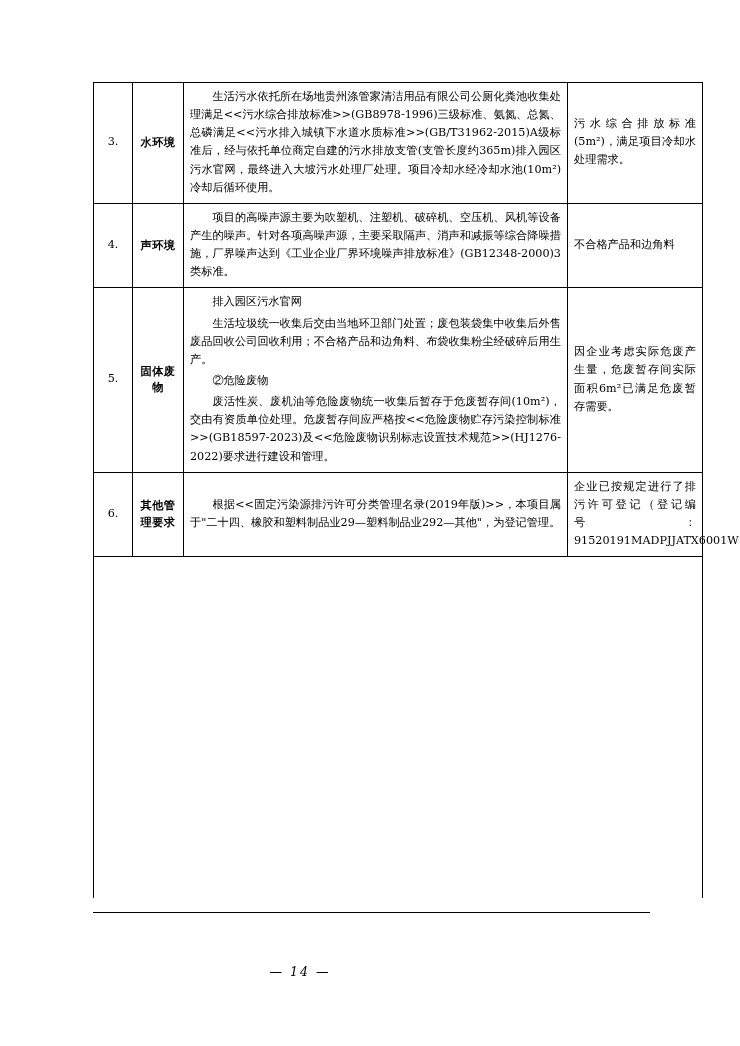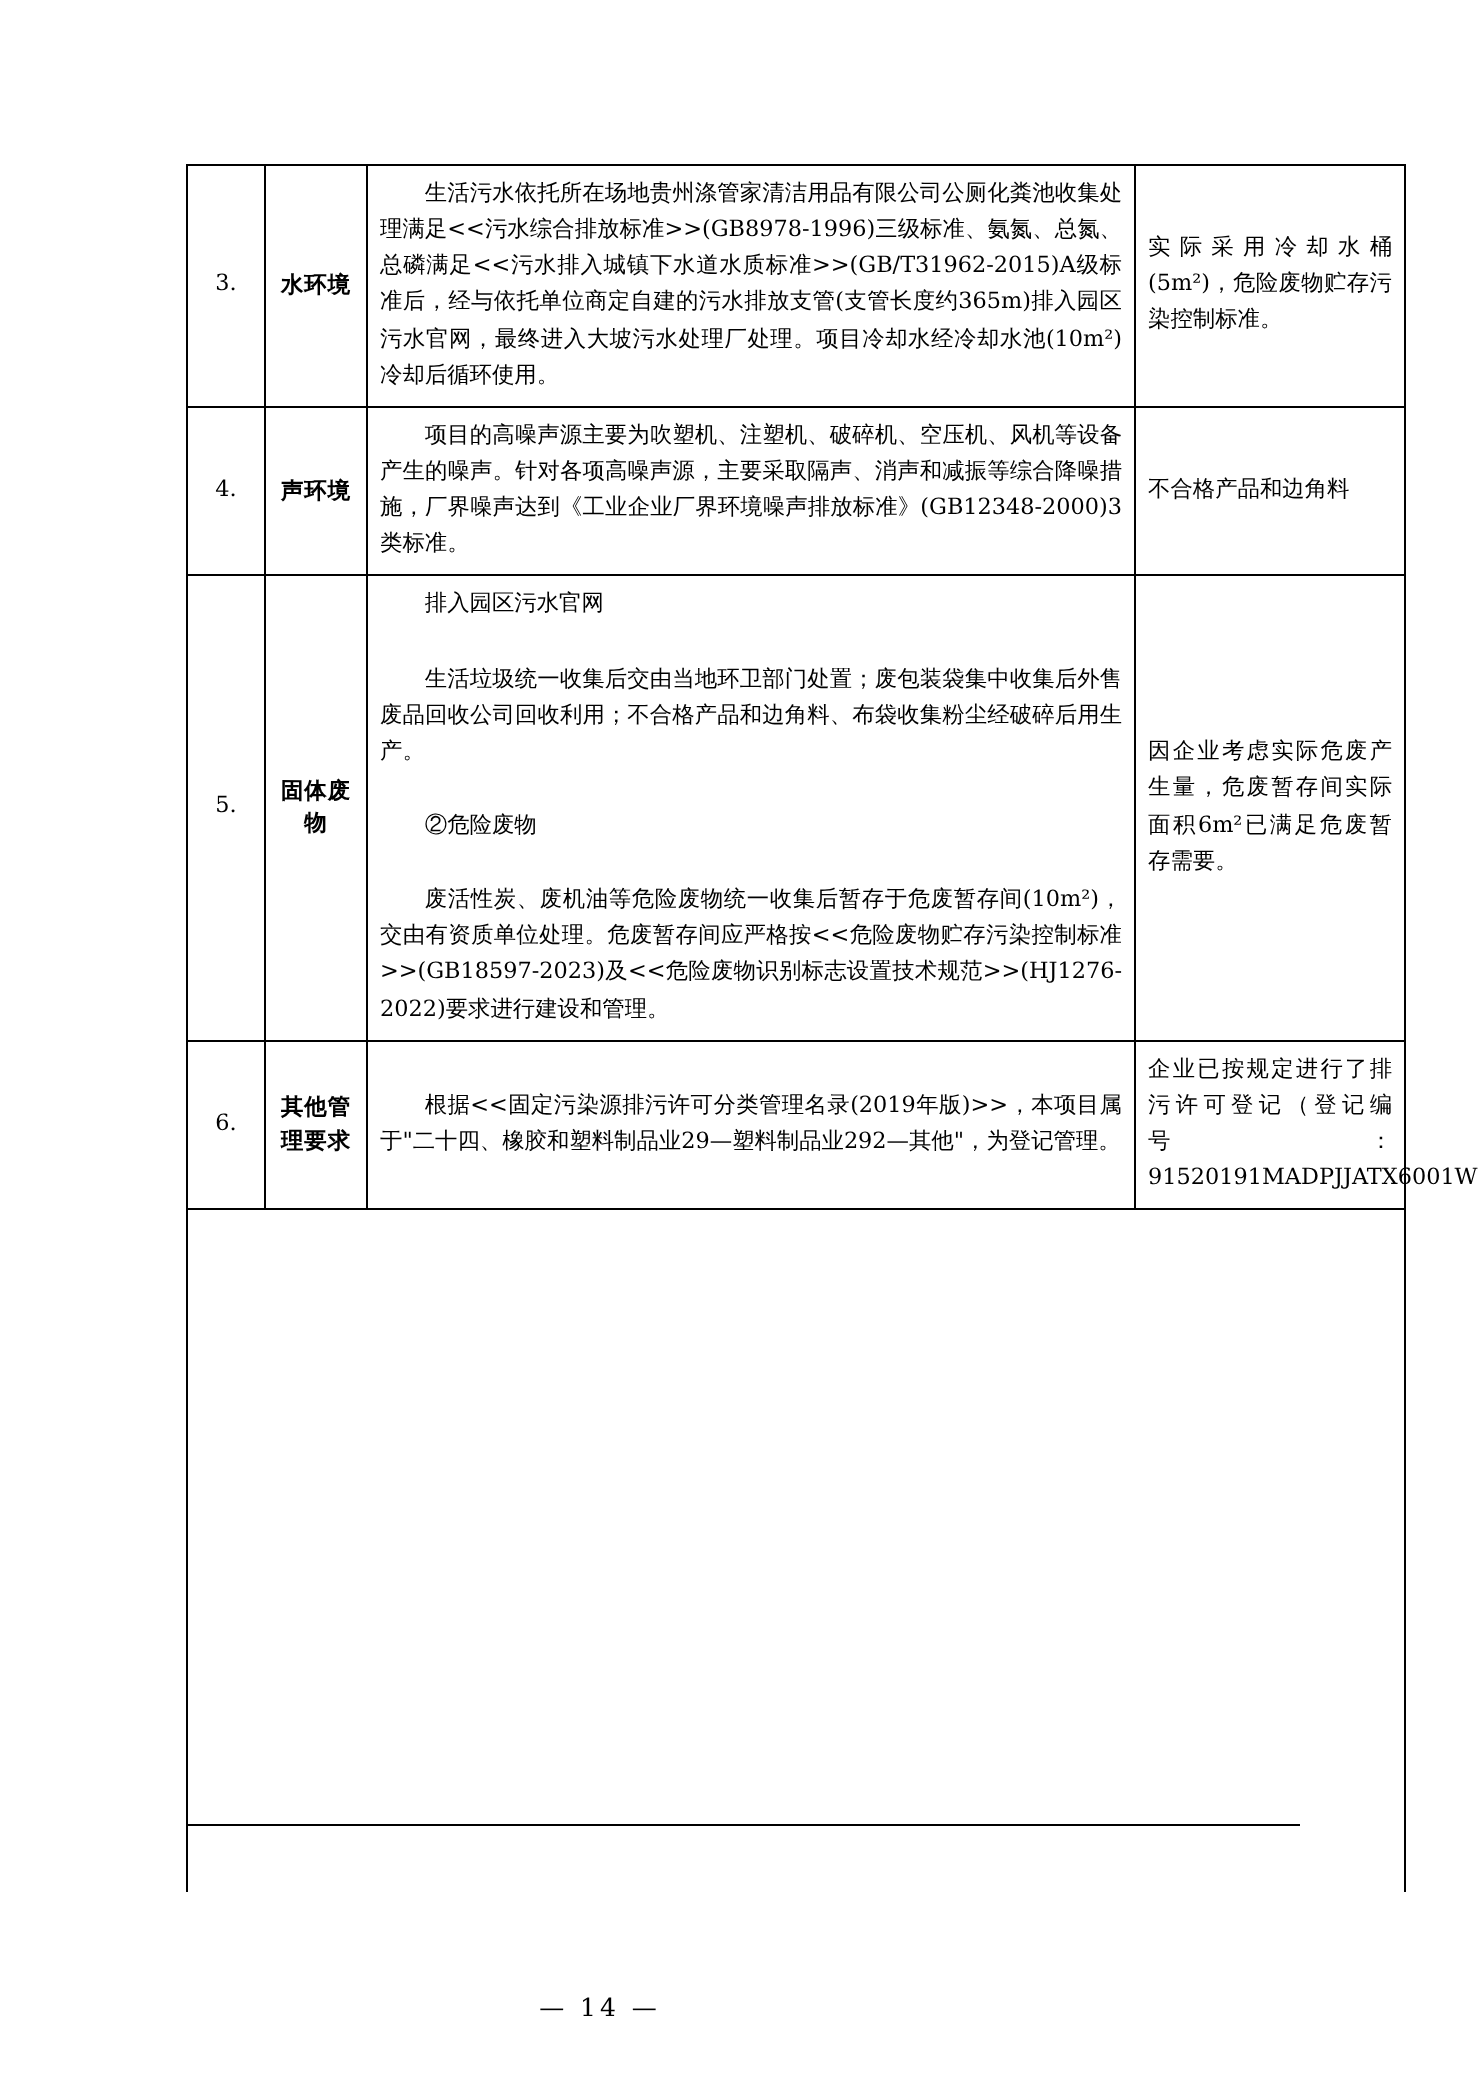--- a/index.html
+++ b/index.html
@@ -44,67 +44,68 @@
   .col-body { width: 371px; text-align: justify; }
   .col-note { width: 122px; text-align: justify; vertical-align: middle; }
 
   .cat-text {
     display: inline-block;
     line-height: 1.5;
     letter-spacing: 0.5px;
   }
   .indent { text-indent: 2em; display: block; }
   .noindent { display: block; }
-  .para + .para { margin-top: 19px; }
+  .para + .para { margin-top: 3px; }
 
   .tall-spacer td {
     border-left: 1px solid #000000;
     border-right: 1px solid #000000;
     border-top: none;
     border-bottom: none;
     height: 330px;
   }
 
   .bottom-line {
     position: absolute;
     left: 93px;
     top: 912px;
     width: 557px;
     border-top: 1px solid #000000;
   }
 
   .page-number {
     position: absolute;
     left: 0;
-    top: 996px;
+    top: 964px;
     width: 600px;
     text-align: center;
     font-size: 12.5px;
     font-family: "DejaVu Serif", "Liberation Serif", serif;
     letter-spacing: 2px;
+    font-style: italic;
   }
 </style>
 </head>
 <body>
 
 <div class="page">
 
   <table class="doc-table">
     <tbody>
 
 
       <tr>
         <td class="col-num">3.</td>
         <td class="col-cat">
           <span class="cat-text">水环境</span>
         </td>
         <td class="col-body">
           <span class="indent para">生活污水依托所在场地贵州涤管家清洁用品有限公司公厕化粪池收集处理满足&lt;&lt;污水综合排放标准&gt;&gt;(GB8978-1996)三级标准、氨氮、总氮、总磷满足&lt;&lt;污水排入城镇下水道水质标准&gt;&gt;(GB/T31962-2015)A级标准后，经与依托单位商定自建的污水排放支管(支管长度约365m)排入园区污水官网，最终进入大坡污水处理厂处理。项目冷却水经冷却水池(10m²)冷却后循环使用。</span>
         </td>
-        <td class="col-note">实际采用冷却水桶(5m²)，危险废物贮存污染控制标准。</td>
+        <td class="col-note">污水综合排放标准(5m²)，满足项目冷却水处理需求。</td>
       </tr>
 
       <tr>
         <td class="col-num">4.</td>
         <td class="col-cat">
           <span class="cat-text">声环境</span>
         </td>
         <td class="col-body">
           <span class="indent para">项目的高噪声源主要为吹塑机、注塑机、破碎机、空压机、风机等设备产生的噪声。针对各项高噪声源，主要采取隔声、消声和减振等综合降噪措施，厂界噪声达到《工业企业厂界环境噪声排放标准》(GB12348-2000)3类标准。</span>
         </td>

